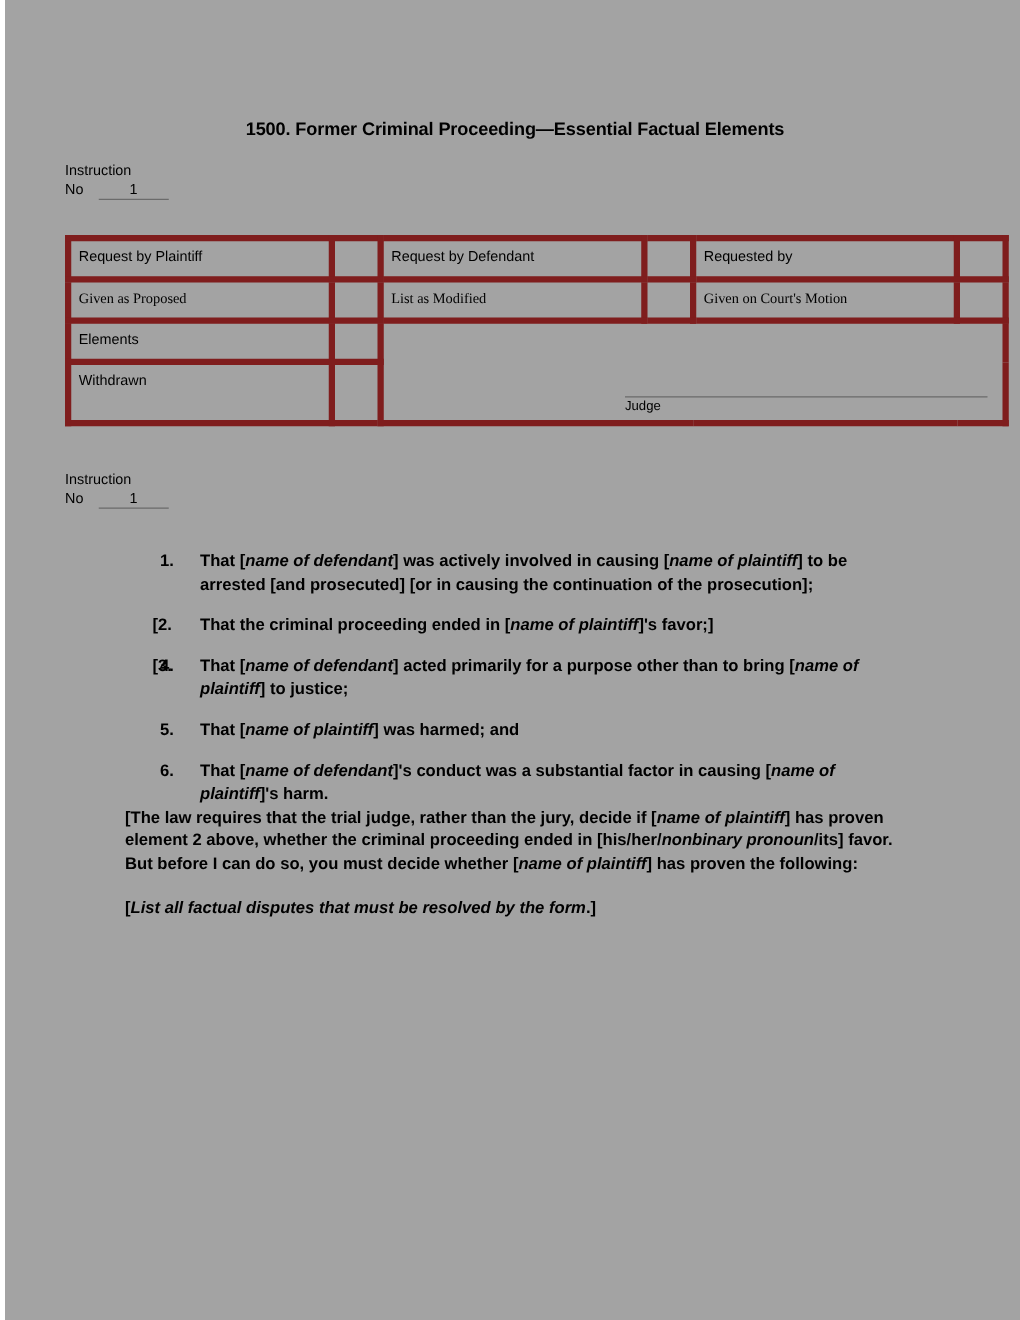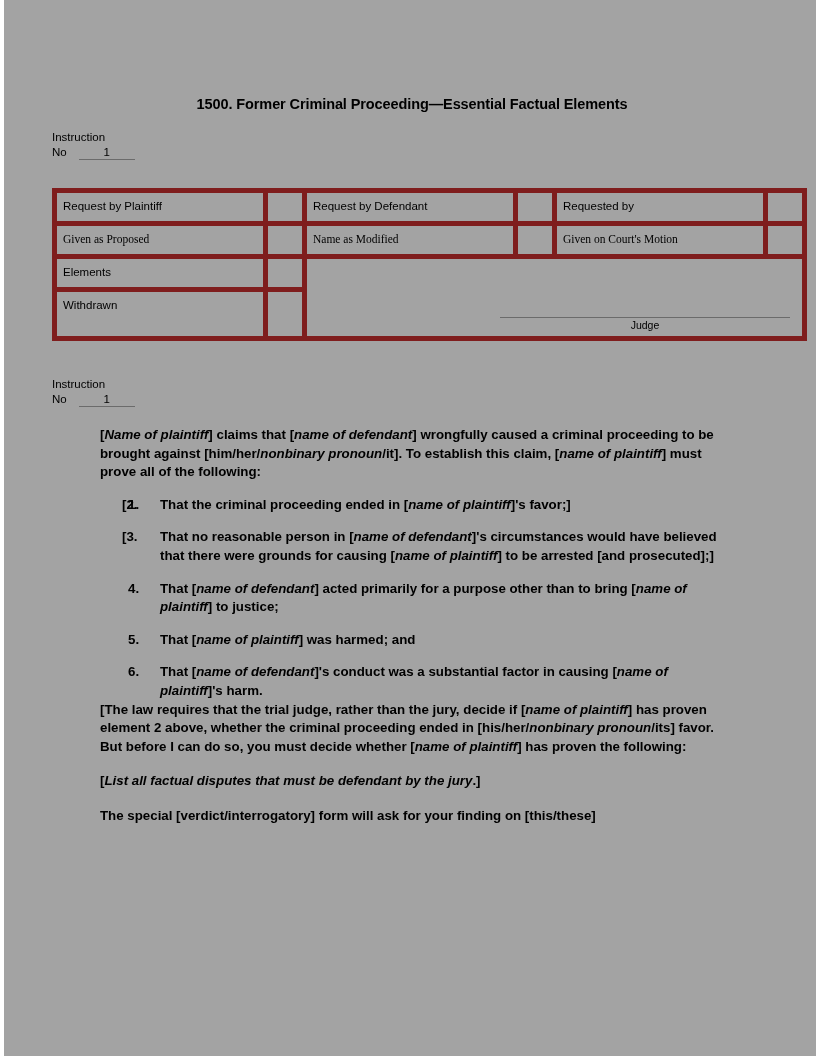--- a/index.html
+++ b/index.html
@@ -114,21 +114,21 @@
     right: 12px;
     bottom: 4px;
     width: 290px;
   }
   .sig-line {
     border-bottom: 1px solid #6b6b6b;
     height: 1px;
     width: 100%;
   }
   .sig-caption {
-    text-align: center;
+    text-align: left;
     font-size: 10.5px;
     line-height: 13px;
     padding-top: 1px;
   }
 
   
   .body-wrap {
     position: absolute;
     left: 96px;
     top: 426px;
@@ -200,21 +200,21 @@
         </td>
         <td class="col-check"></td>
       </tr>
 
       <tr class="r-mid">
         <td class="col-label">
           <span class="cell-text">Given as Proposed</span>
         </td>
         <td class="col-check"></td>
         <td class="col-label">
-          <span class="cell-text">Name as Modified</span>
+          <span class="cell-text">List as Modified</span>
         </td>
         <td class="col-check"></td>
         <td class="col-label">
           <span class="cell-text">Given on Court's Motion</span>
         </td>
         <td class="col-check"></td>
       </tr>
 
       <tr class="r-ref">
         <td class="col-label">
@@ -240,32 +240,30 @@
 
   <div class="instr-block" id="instr-block-2">
     <span class="instr-label">Instruction</span>
     <span class="instr-line2">
       <span class="instr-no">No</span><span class="instr-fill">1</span>
     </span>
   </div>
 
   <div class="body-wrap">
 
-    <p class="para">[<i>Name of plaintiff</i>] claims that [<i>name of defendant</i>] wrongfully caused a criminal proceeding to be brought against [him/her/<i>nonbinary pronoun</i>/it]. To establish this claim, [<i>name of plaintiff</i>] must prove all of the following:</p>
 
     <ol class="num-list">
-        <li class="num-item"><span class="num-marker">1.</span></li>
+        <li class="num-item"><span class="num-marker">1.</span><span class="num-text">That [<i>name of defendant</i>] was actively involved in causing [<i>name of plaintiff</i>] to be arrested [and prosecuted] [or in causing the continuation of the prosecution];</span></li>
         <li class="num-item"><span class="num-marker bracketed">[2.</span><span class="num-text">That the criminal proceeding ended in [<i>name of plaintiff</i>]'s favor;]</span></li>
-        <li class="num-item"><span class="num-marker bracketed">[3.</span><span class="num-text">That no reasonable person in [<i>name of defendant</i>]'s circumstances would have believed that there were grounds for causing [<i>name of plaintiff</i>] to be arrested [and prosecuted];]</span></li>
+        <li class="num-item"><span class="num-marker bracketed">[3.</span></li>
         <li class="num-item"><span class="num-marker">4.</span><span class="num-text">That [<i>name of defendant</i>] acted primarily for a purpose other than to bring [<i>name of plaintiff</i>] to justice;</span></li>
         <li class="num-item"><span class="num-marker">5.</span><span class="num-text">That [<i>name of plaintiff</i>] was harmed; and</span></li>
         <li class="num-item"><span class="num-marker">6.</span><span class="num-text">That [<i>name of defendant</i>]'s conduct was a substantial factor in causing [<i>name of plaintiff</i>]'s harm.</span></li>
       </ol>
 
     <div class="tail-paras">
         <p class="para">[The law requires that the trial judge, rather than the jury, decide if [<i>name of plaintiff</i>] has proven element 2 above, whether the criminal proceeding ended in [his/her/<i>nonbinary pronoun</i>/its] favor. But before I can do so, you must decide whether [<i>name of plaintiff</i>] has proven the following:</p>
-        <p class="para">[<i>List all factual disputes that must be defendant by the jury</i>.]</p>
-        <p class="para">The special [verdict/interrogatory] form will ask for your finding on [this/these]</p>
+        <p class="para">[<i>List all factual disputes that must be resolved by the form</i>.]</p>
       </div>
 
   </div>
 
 </div>
 
 </body></html>

